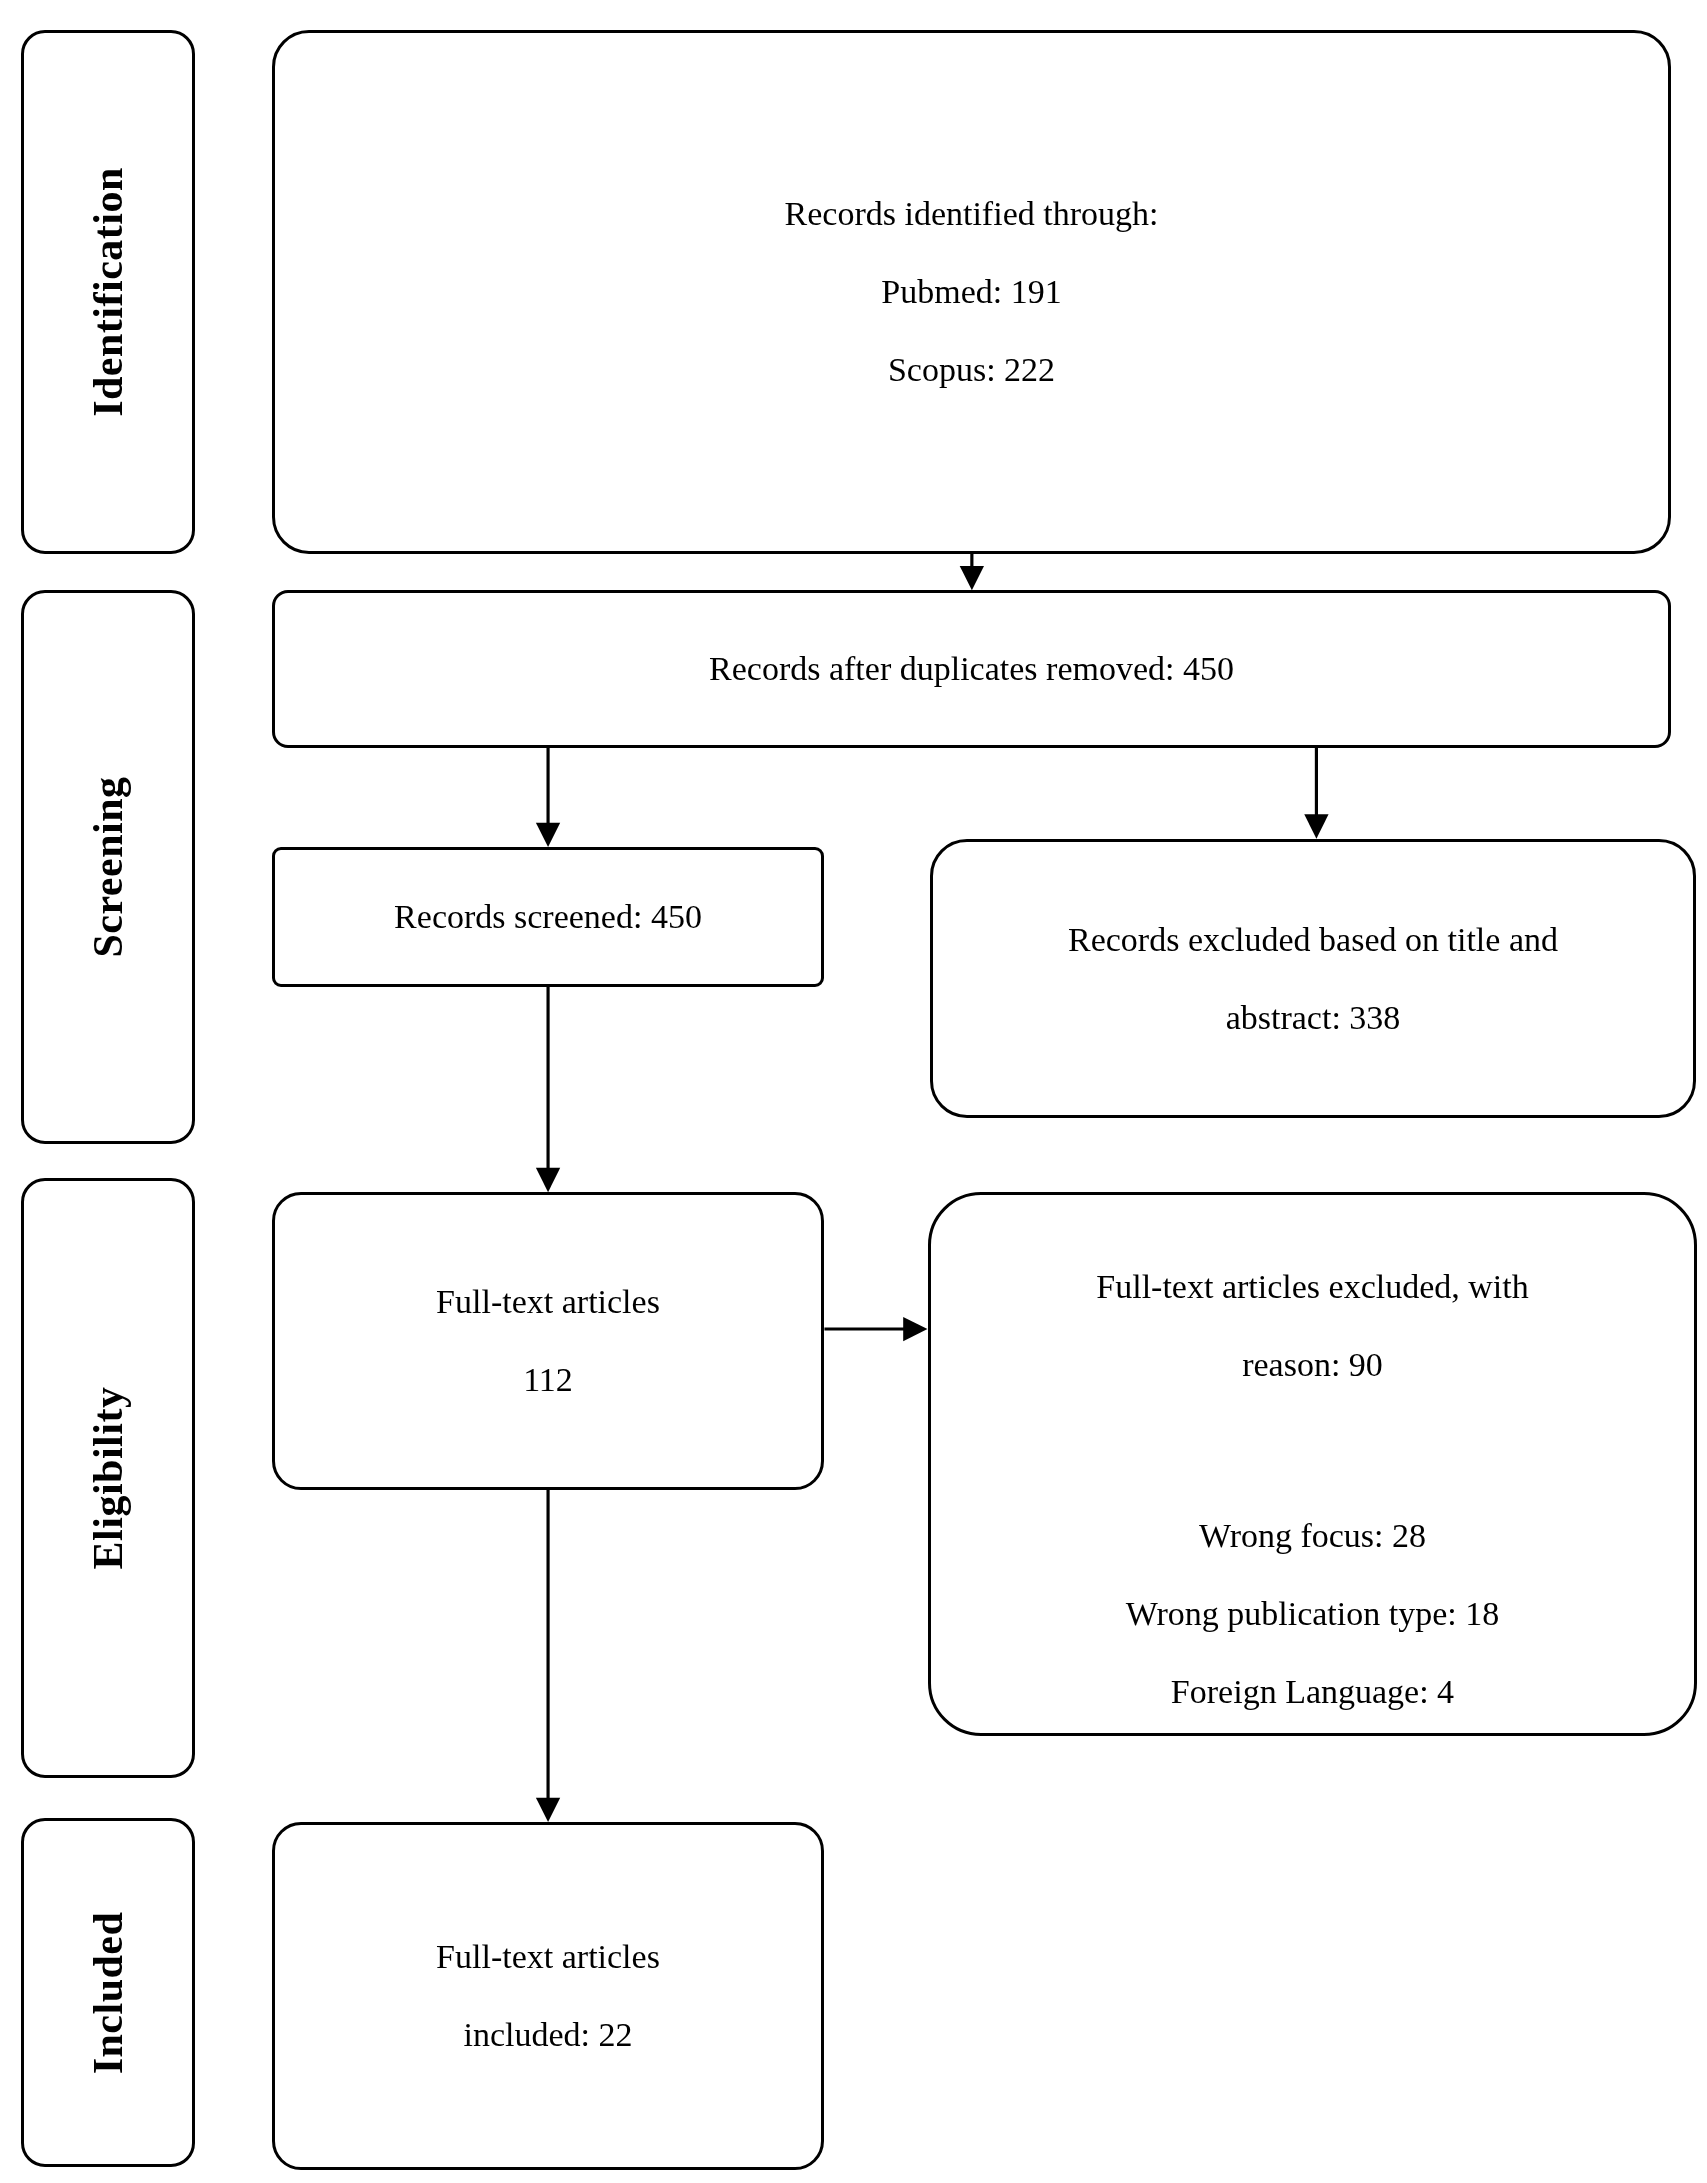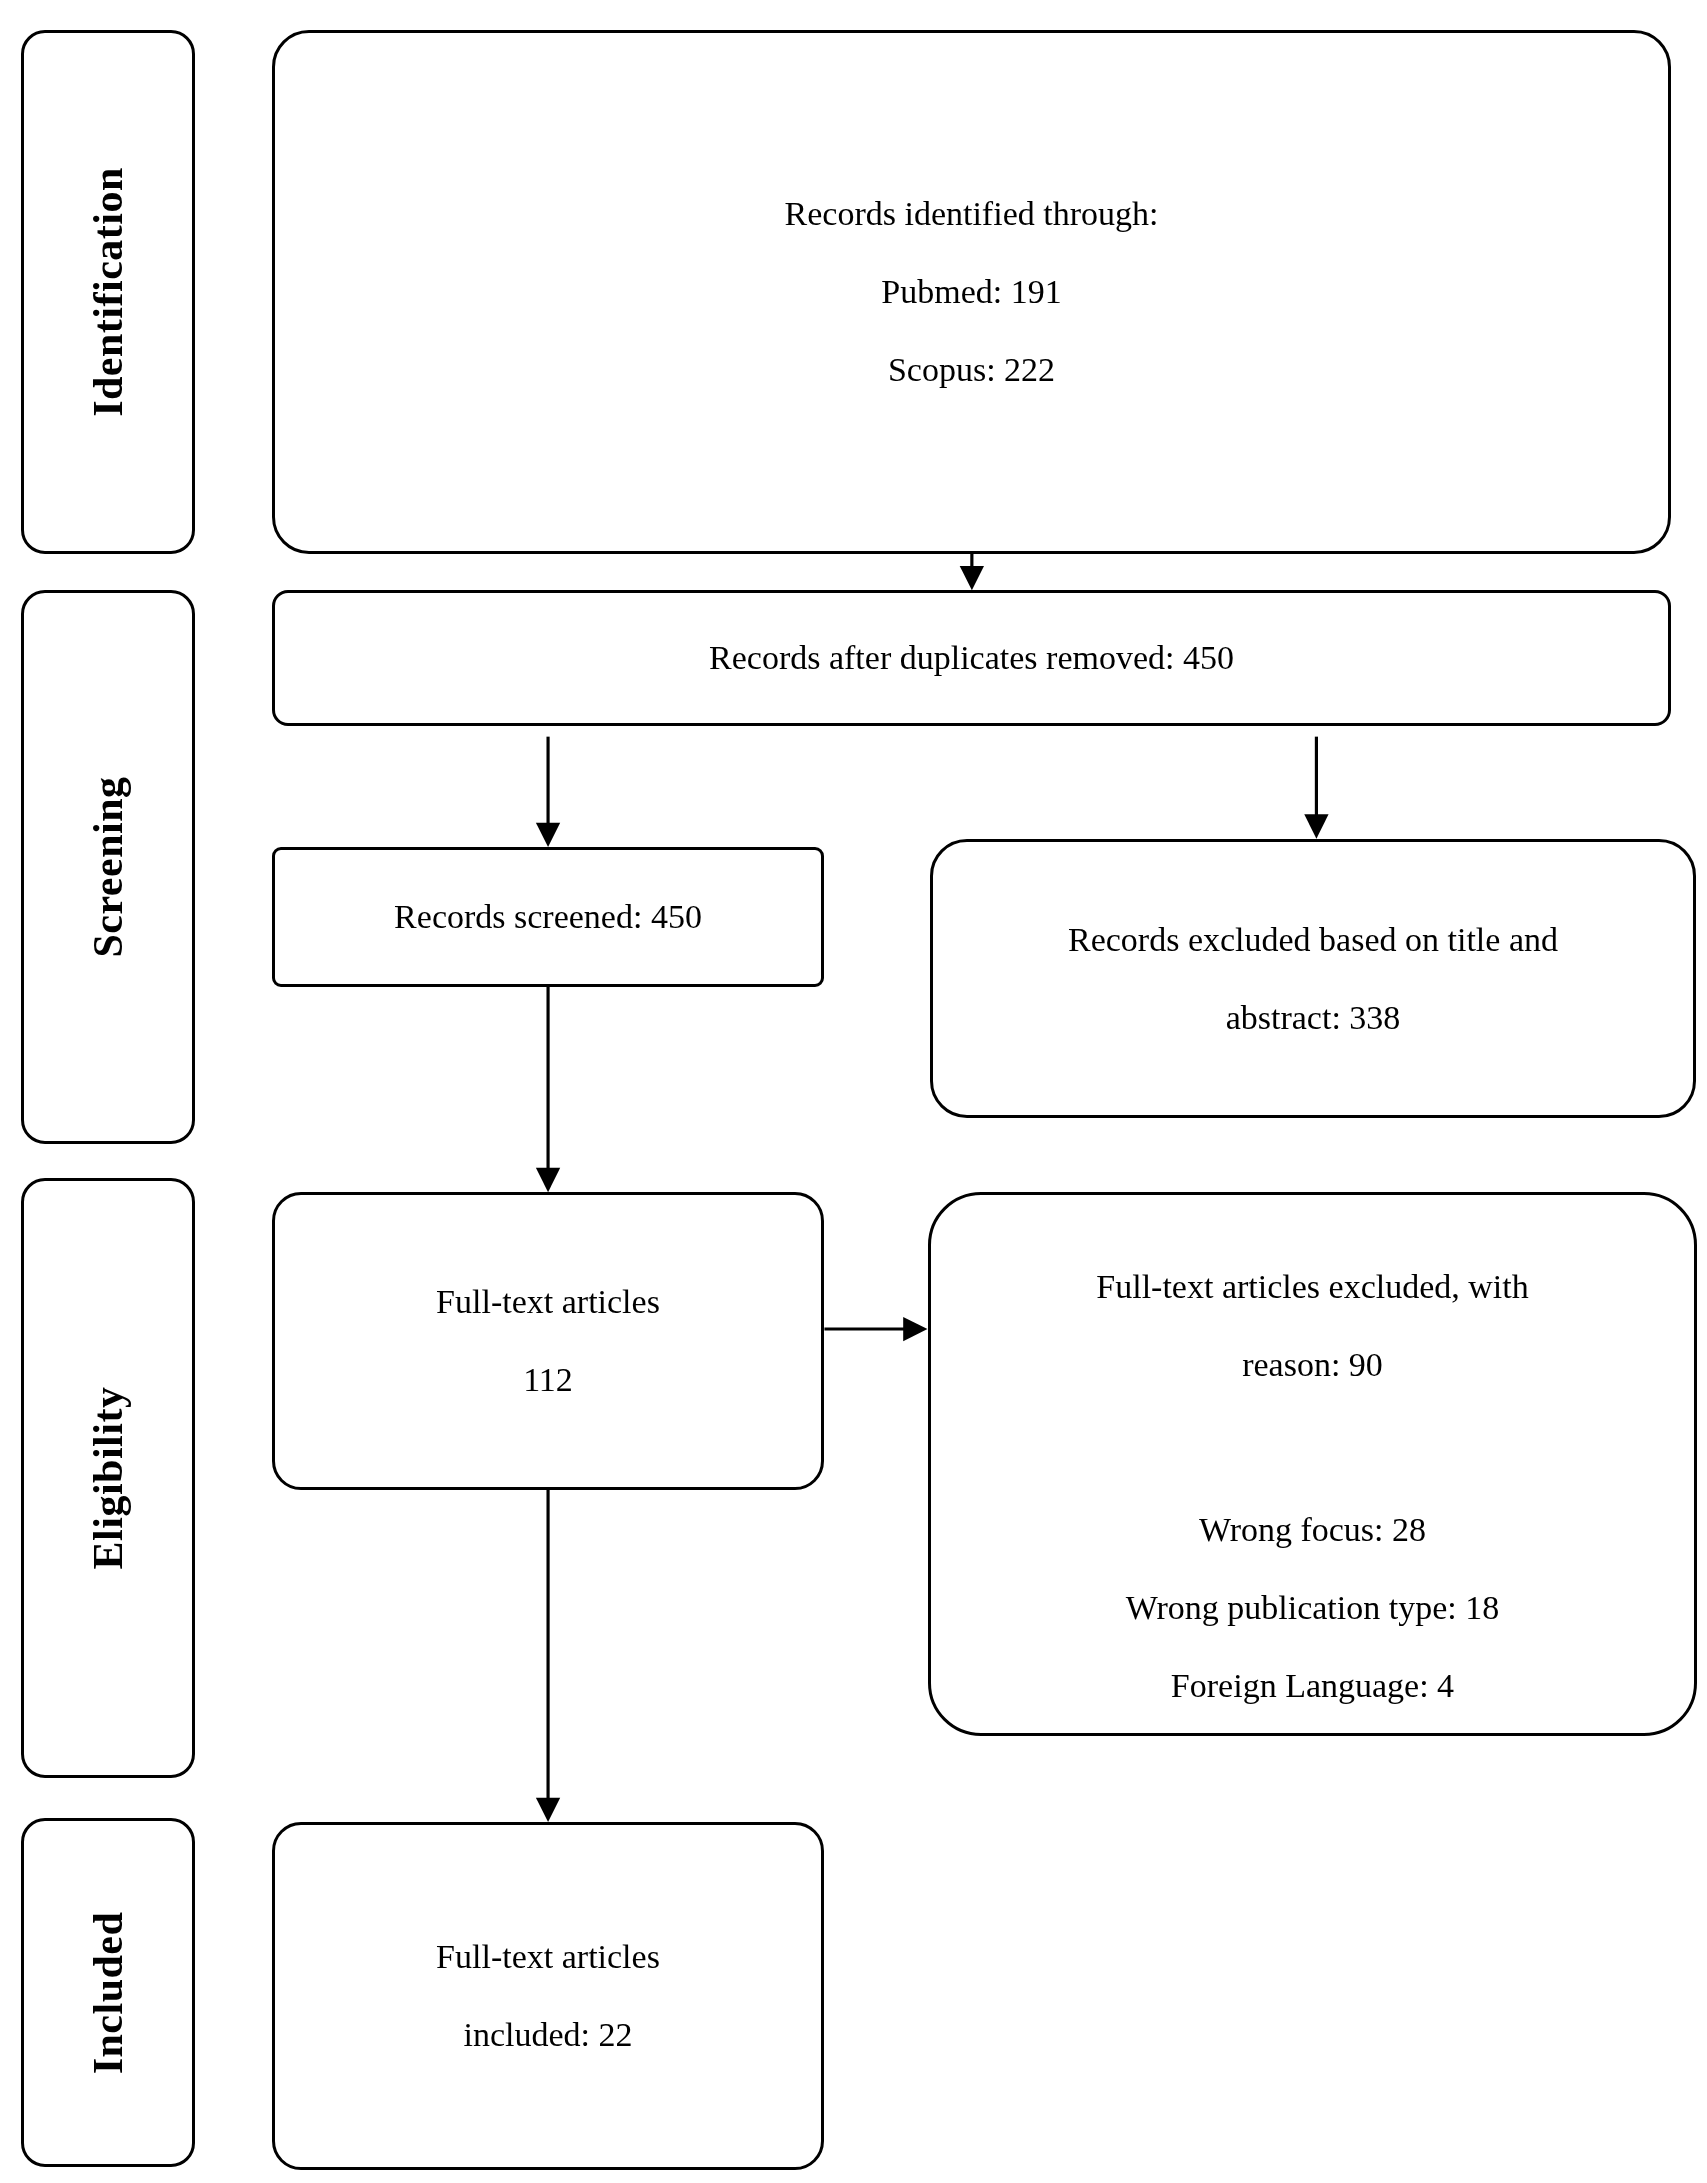--- a/index.html
+++ b/index.html
@@ -71,41 +71,42 @@
     display: flex;
     align-items: center;
     justify-content: center;
     white-space: nowrap;
   }
   #box-identified {
     left: 272px; top: 30px; width: 1399px; height: 524px;
     border-radius: 37px;
   }
   #box-duplicates {
-    left: 272px; top: 590px; width: 1399px; height: 136px;
+    left: 272px; top: 590px; width: 1399px; height: 158px;
     border-radius: 16px;
   }
   #box-screened {
     left: 272px; top: 847px; width: 552px; height: 140px;
     border-radius: 9px;
   }
   #box-excluded-title {
     left: 930px; top: 839px; width: 766px; height: 279px;
     border-radius: 37px;
     padding: 0 16px;
   }
   #box-fulltext-assessed {
     left: 272px; top: 1192px; width: 552px; height: 298px;
     border-radius: 29px;
   }
   #box-fulltext-excluded {
     left: 928px; top: 1192px; width: 769px; height: 544px;
     border-radius: 53px;
     justify-content: flex-start;
     padding: 53px 21px 0 21px;
+    gap: 6px;
   }
   #box-fulltext-excluded .reason-group {
     margin-top: 87px;
   }
   #box-included {
     left: 272px; top: 1822px; width: 552px; height: 348px;
     border-radius: 29px;
   }
 </style>
 </head>

